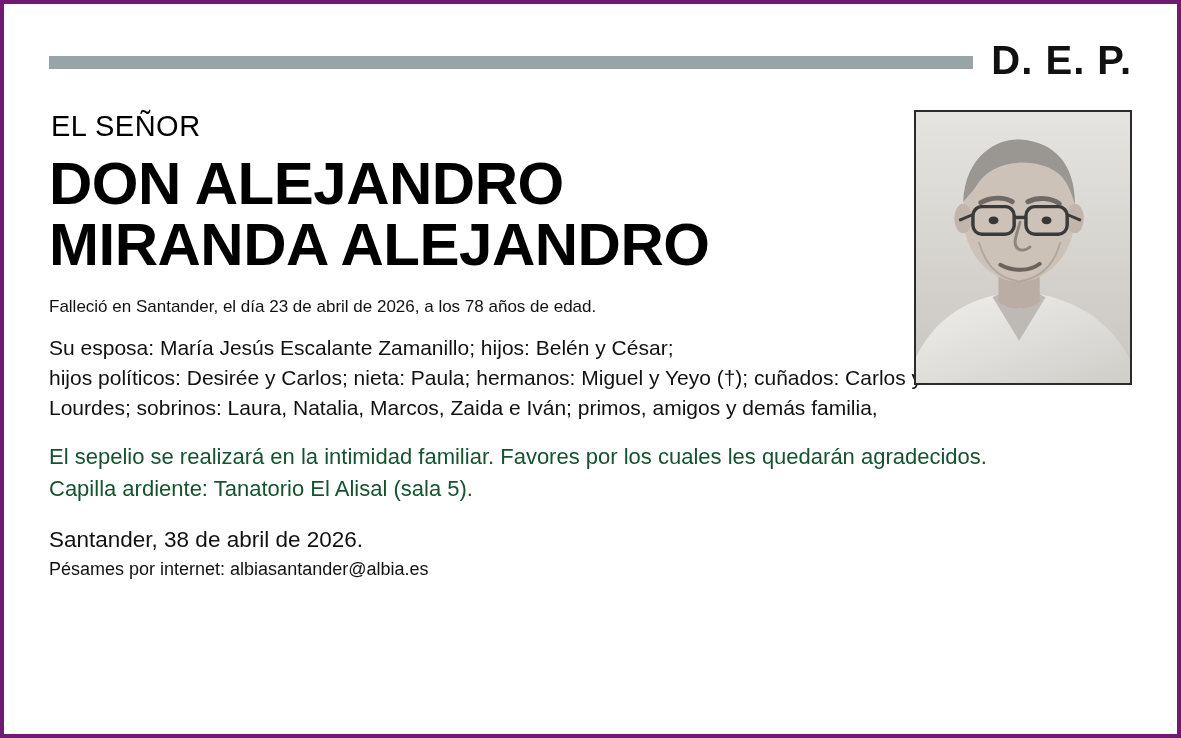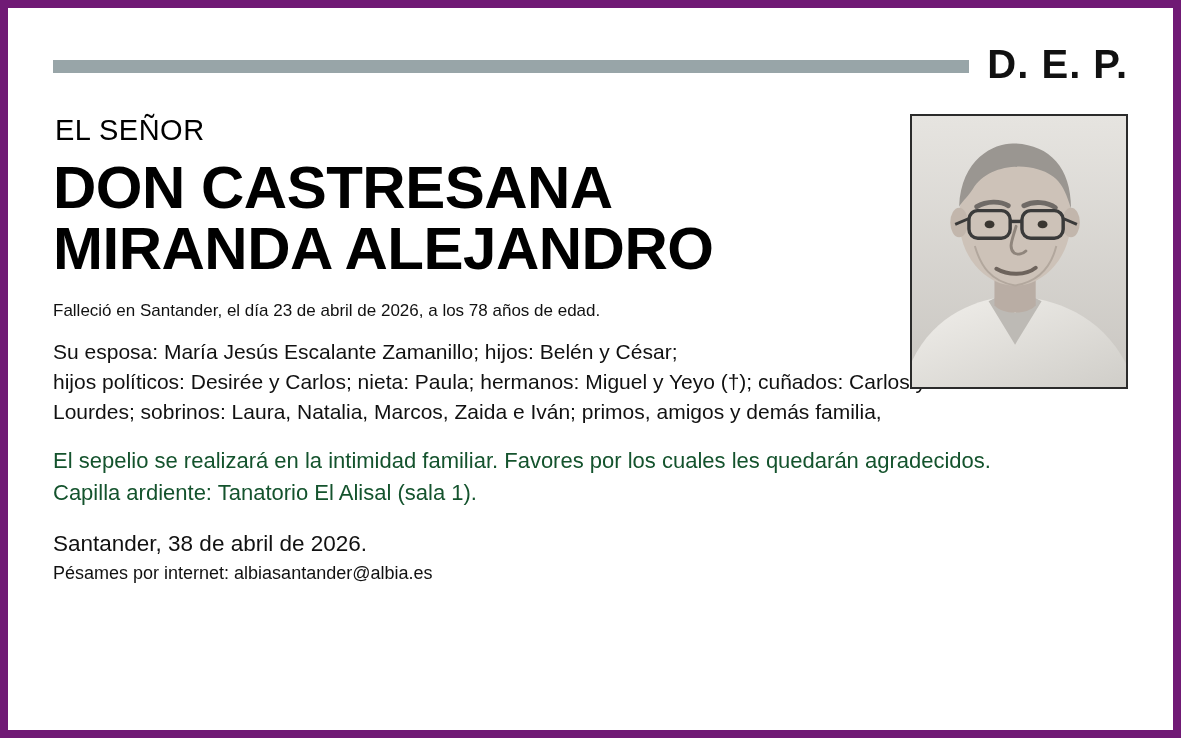--- a/index.html
+++ b/index.html
@@ -14,21 +14,21 @@
     color: #000000;
     overflow: hidden;
   }
 
   .notice {
     position: relative;
     width: 1181px;
     height: 738px;
     box-sizing: border-box;
     background: #ffffff;
-    border: 8px solid #701a75;
+    border: 4px solid #701a75;
     padding: 0;
   }
 
   .inner {
     position: relative;
     width: 100%;
     height: 100%;
     box-sizing: border-box;
     padding: 30px 45px 20px 45px;
   }
@@ -189,36 +189,36 @@
           <path d="M86 155 C 98 162, 116 162, 126 154" stroke="#6d635c" stroke-width="4" fill="none" stroke-linecap="round"></path>
 
           <path d="M64 132 C 70 152, 80 168, 105 172 C 130 168, 142 152, 147 132" stroke="#b2a79d" stroke-width="2" fill="none"></path>
         </svg>
       </div>
 
       <div class="text-col">
         <p class="eyebrow">EL SEÑOR</p>
 
         <h1 class="name">
-          <span class="name-line">DON CASTRESANA</span>
+          <span class="name-line">DON ALEJANDRO</span>
           <span class="name-line">MIRANDA ALEJANDRO</span>
         </h1>
 
         <p class="death-line">Falleció en Santander, el día 23 de abril de 2026, a los 78 años de edad.</p>
       </div>
 
       <div class="family">
         <span class="fline">Su esposa: María Jesús Escalante Zamanillo; hijos: Belén y César;</span>
         <span class="fline">hijos políticos: Desirée y Carlos; nieta: Paula; hermanos: Miguel y Yeyo (†); cuñados: Carlos y</span>
         <span class="fline">Lourdes; sobrinos: Laura, Natalia, Marcos, Zaida e Iván; primos, amigos y demás familia,</span>
       </div>
 
       <div class="arrangements">
         <span class="aline">El sepelio se realizará en la intimidad familiar. Favores por los cuales les quedarán agradecidos.</span>
-        <span class="aline">Capilla ardiente: Tanatorio El Alisal (sala 1).</span>
+        <span class="aline">Capilla ardiente: Tanatorio El Alisal (sala 5).</span>
       </div>
 
       <p class="place-date">Santander, 38 de abril de 2026.</p>
       <p class="condolences">Pésames por internet: albiasantander@albia.es</p>
 
     </div>
   </div>
 </div>
 
 </body></html>

